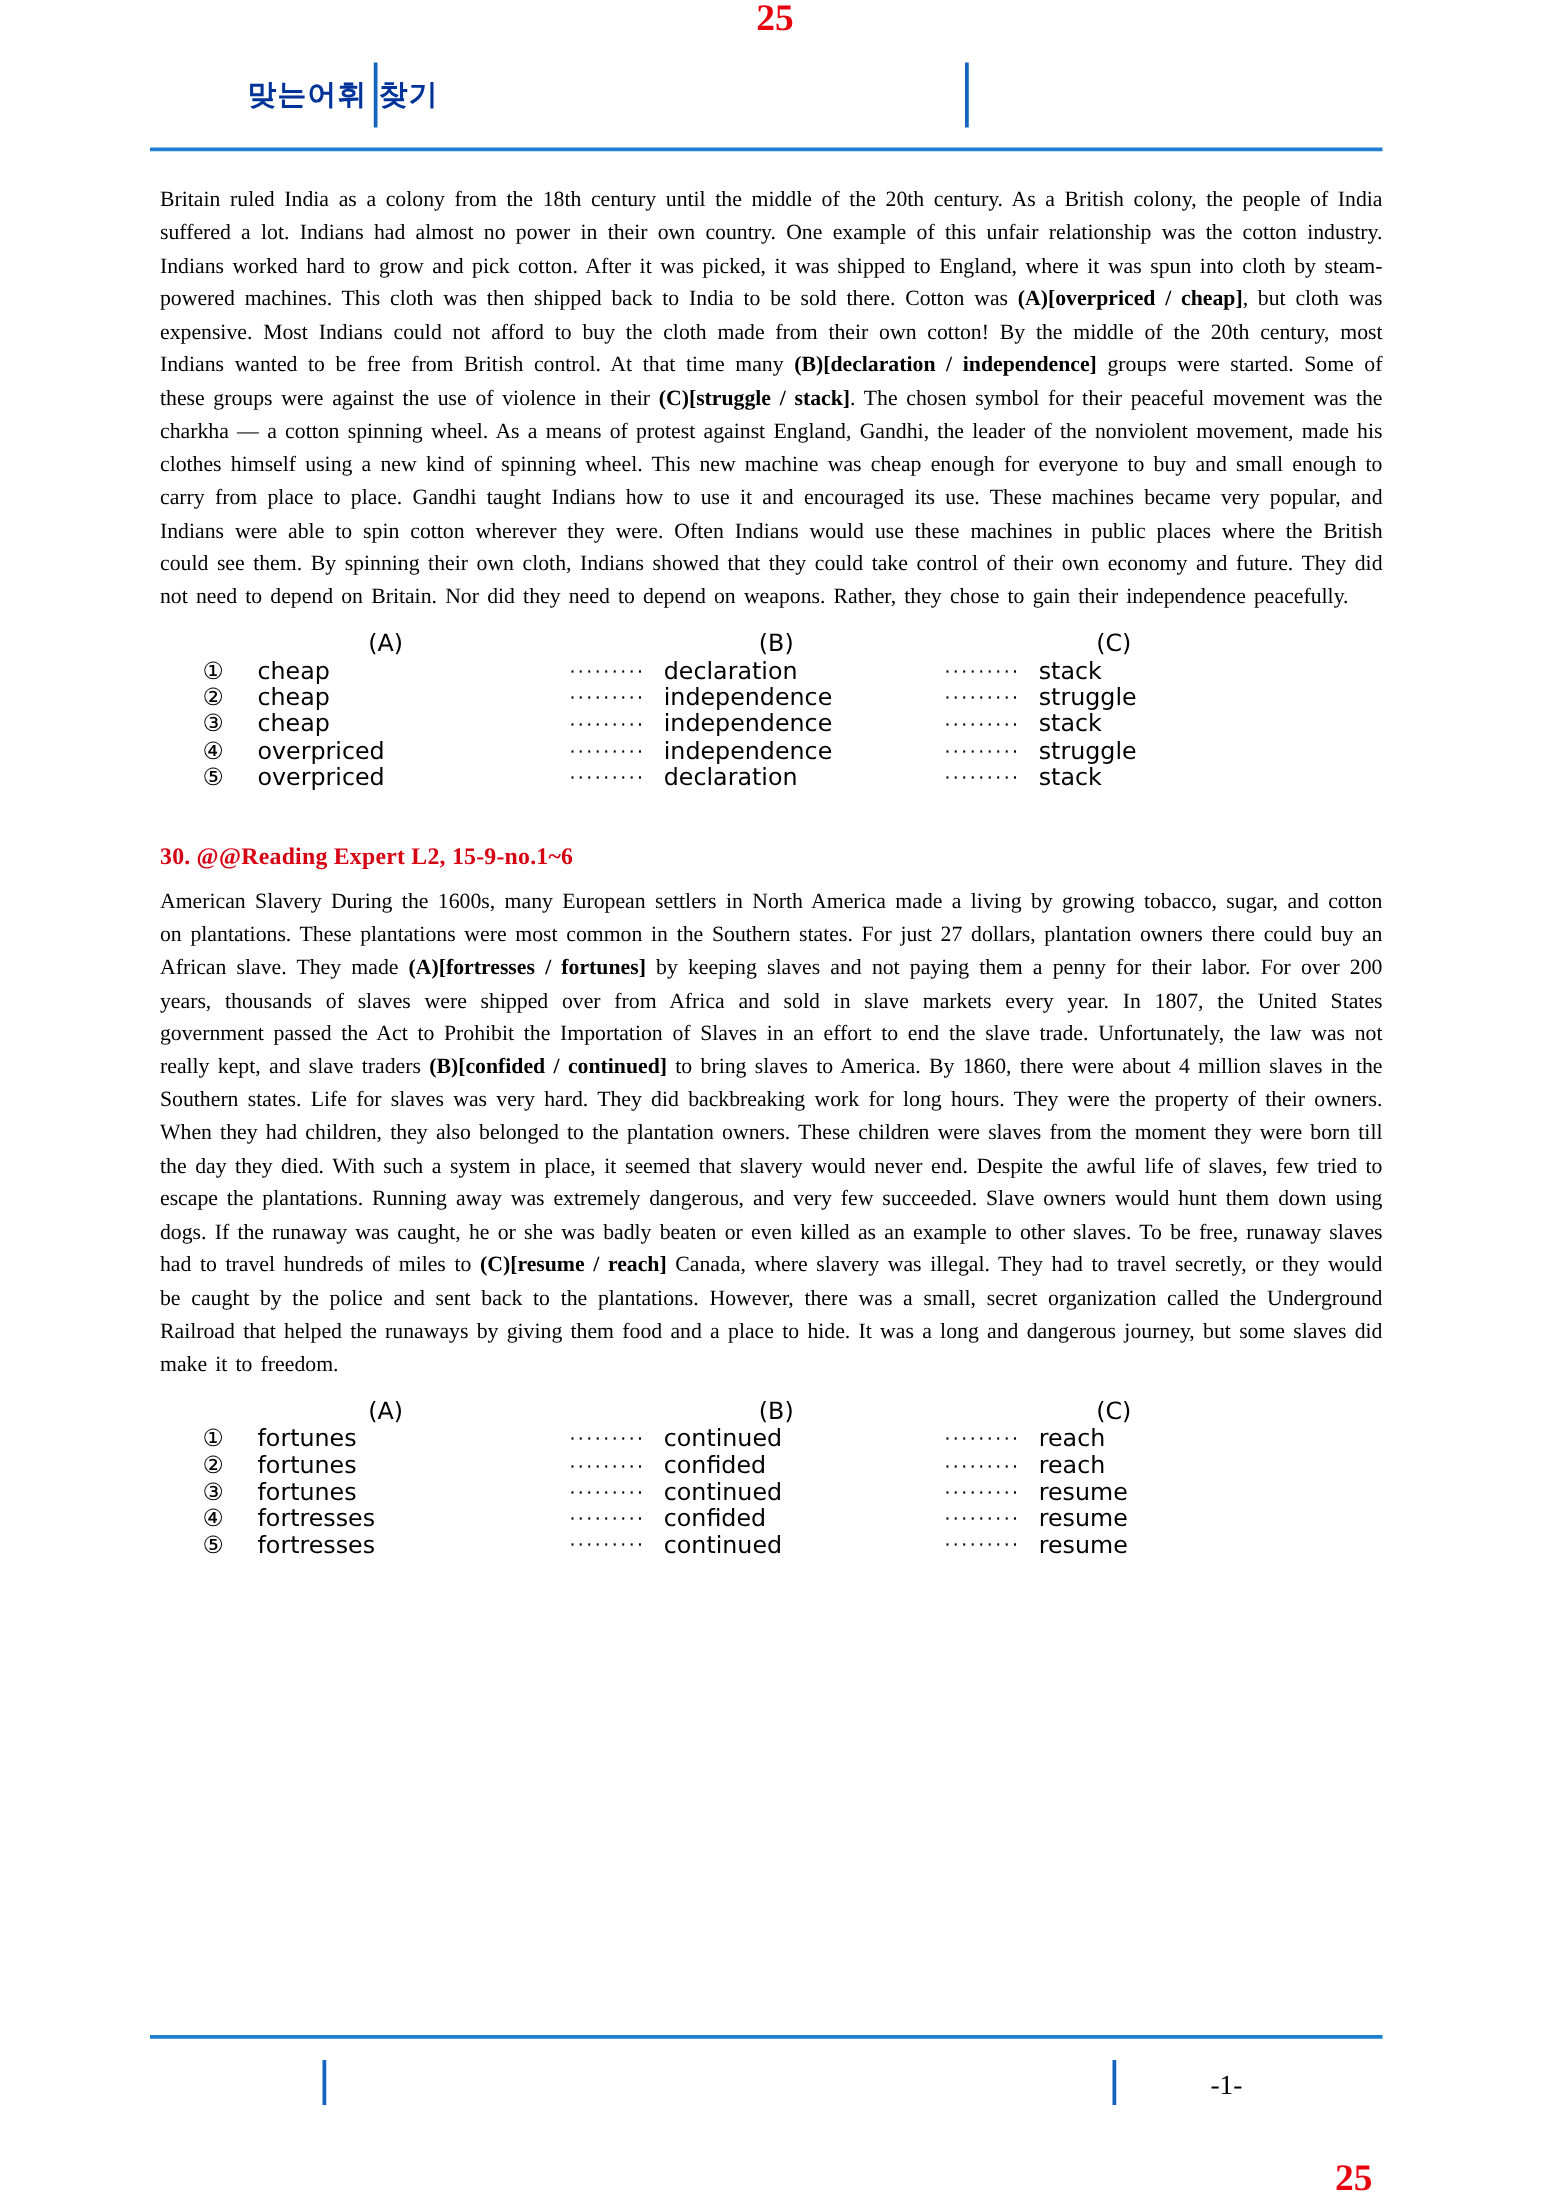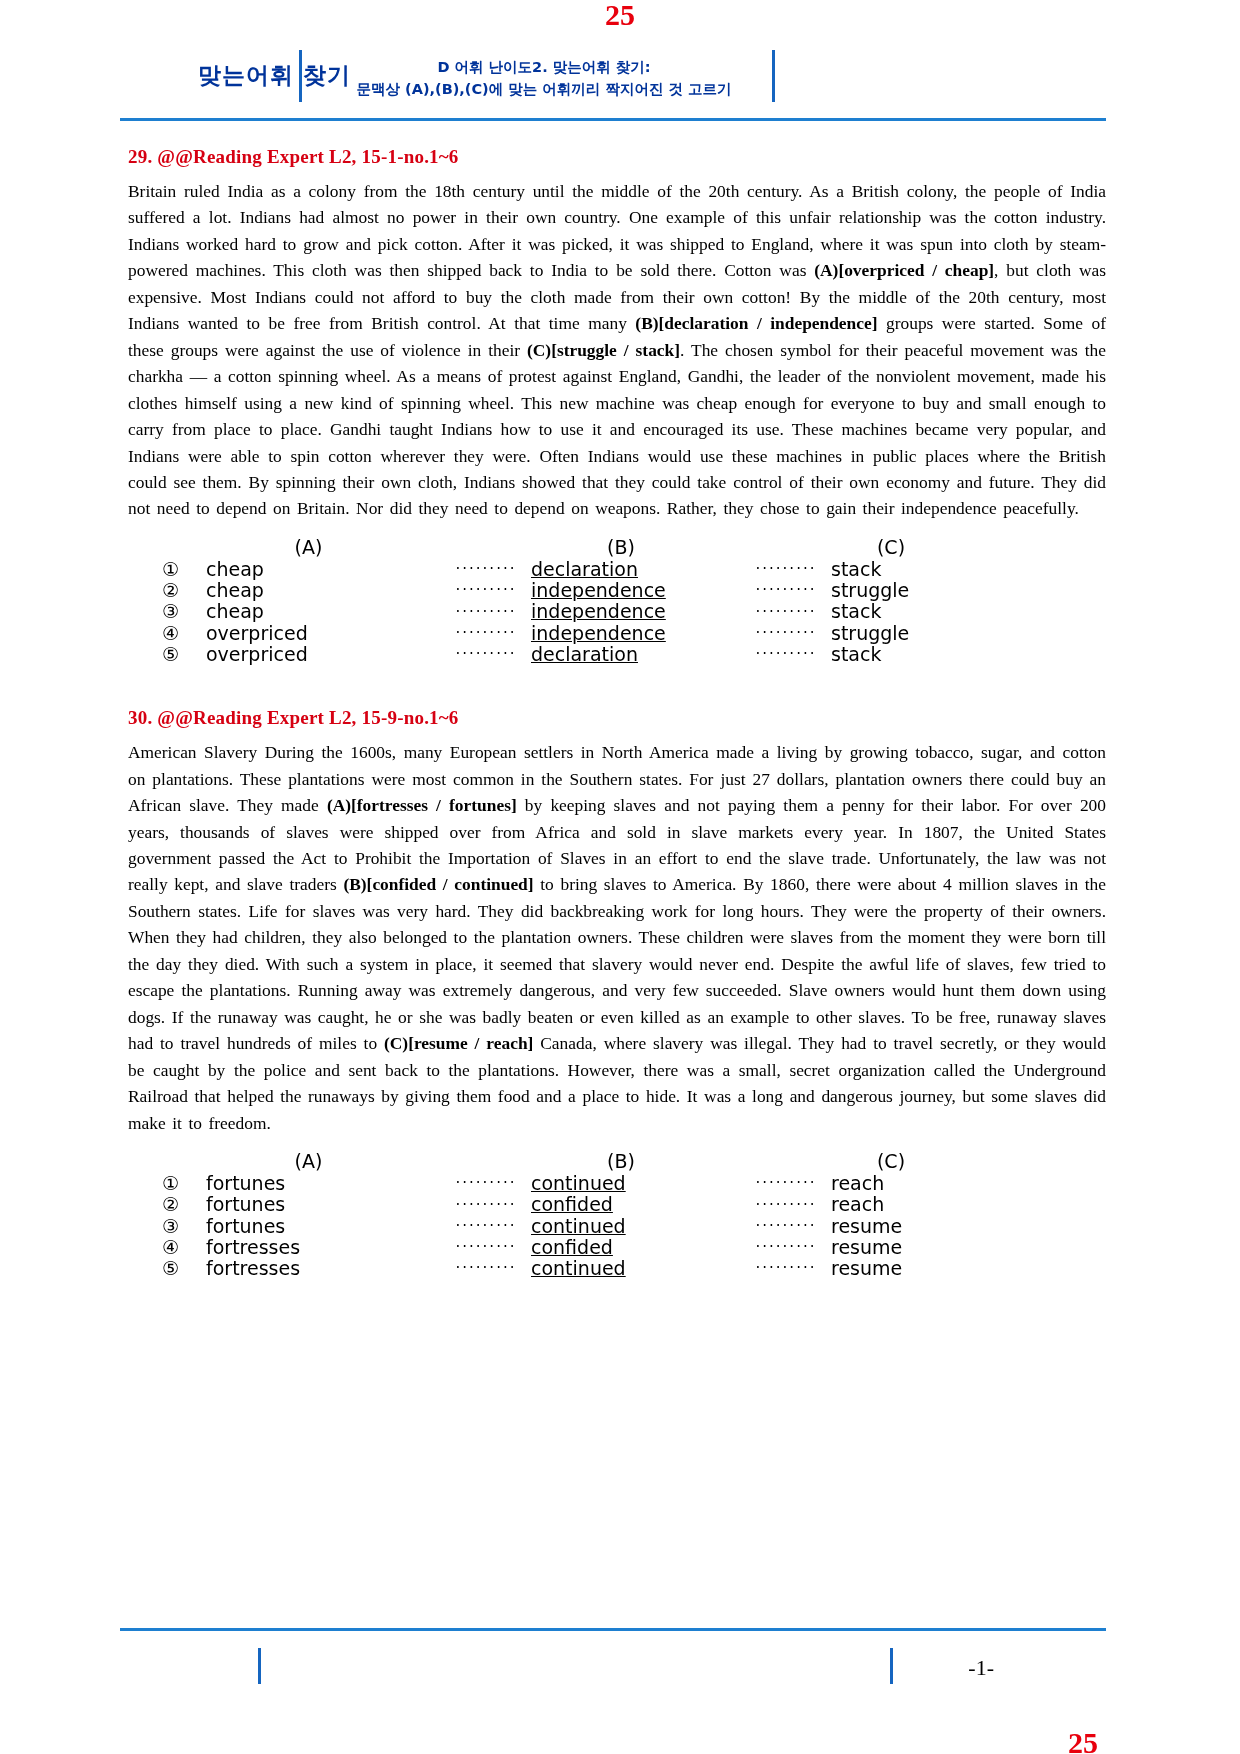--- a/index.html
+++ b/index.html
@@ -151,21 +151,20 @@
     width: 90px;
     flex: 0 0 90px;
     text-align: center;
     letter-spacing: 2px;
     font-size: 15px;
     color: #000;
   }
   .c-b {
     width: 210px;
     flex: 0 0 210px;
-    text-decoration: underline;
   }
   .c-c {
     flex: 0 0 auto;
     text-align: right;
   }
   .head-a { width: 235px; flex: 0 0 235px; text-align: center; padding-right: 30px; box-sizing: border-box;}
   .head-gap { width: 90px; flex: 0 0 90px; }
   .head-b { width: 210px; flex: 0 0 210px; text-align: center; padding-right: 30px; box-sizing: border-box;}
   .head-c { flex: 0 0 auto; width: 120px; text-align: center; }
 
@@ -231,31 +230,26 @@
 <body>
 
 <div class="page">
 
   <div class="top-number">25</div>
 
   <div class="header">
     <div class="header-title">맞는어휘 찾기</div>
     <div class="header-divider"></div>
     <div class="header-right-bar"></div>
-    <div class="header-sub">
-      <div>D  어휘 난이도2. 맞는어휘 찾기:</div>
-      <div>문맥상 (A),(B),(C)에 맞는 어휘끼리 짝지어진 것 고르기</div>
-    </div>
   </div>
   <div class="header-rule"></div>
 
   <div class="content">
 
     <div>
-      <div class="q-title">29. @@Reading Expert L2, 15-1-no.1~6</div>
       <div class="passage">Britain ruled India as a colony from the 18th century until the middle of the 20th century. As a British colony, the people of India suffered a lot. Indians had almost no power in their own country. One example of this unfair relationship was the cotton industry. Indians worked hard to grow and pick cotton. After it was picked, it was shipped to England, where it was spun into cloth by steam-powered machines. This cloth was then shipped back to India to be sold there. Cotton was <b>(A)[overpriced / cheap]</b>, but cloth was expensive. Most Indians could not afford to buy the cloth made from their own cotton! By the middle of the 20th century, most Indians wanted to be free from British control. At that time many <b>(B)[declaration / independence]</b> groups were started. Some of these groups were against the use of violence in their <b>(C)[struggle / stack]</b>. The chosen symbol for their peaceful movement was the charkha — a cotton spinning wheel. As a means of protest against England, Gandhi, the leader of the nonviolent movement, made his clothes himself using a new kind of spinning wheel. This new machine was cheap enough for everyone to buy and small enough to carry from place to place. Gandhi taught Indians how to use it and encouraged its use. These machines became very popular, and Indians were able to spin cotton wherever they were. Often Indians would use these machines in public places where the British could see them. By spinning their own cloth, Indians showed that they could take control of their own economy and future. They did not need to depend on Britain. Nor did they need to depend on weapons. Rather, they chose to gain their independence peacefully.</div>
       <div class="choices">
         <div class="choice-head">
           <span class="c-num"></span>
           <span class="head-a">(A)</span>
           <span class="head-gap"></span>
           <span class="head-b">(B)</span>
           <span class="head-gap"></span>
           <span class="head-c">(C)</span>
         </div>

